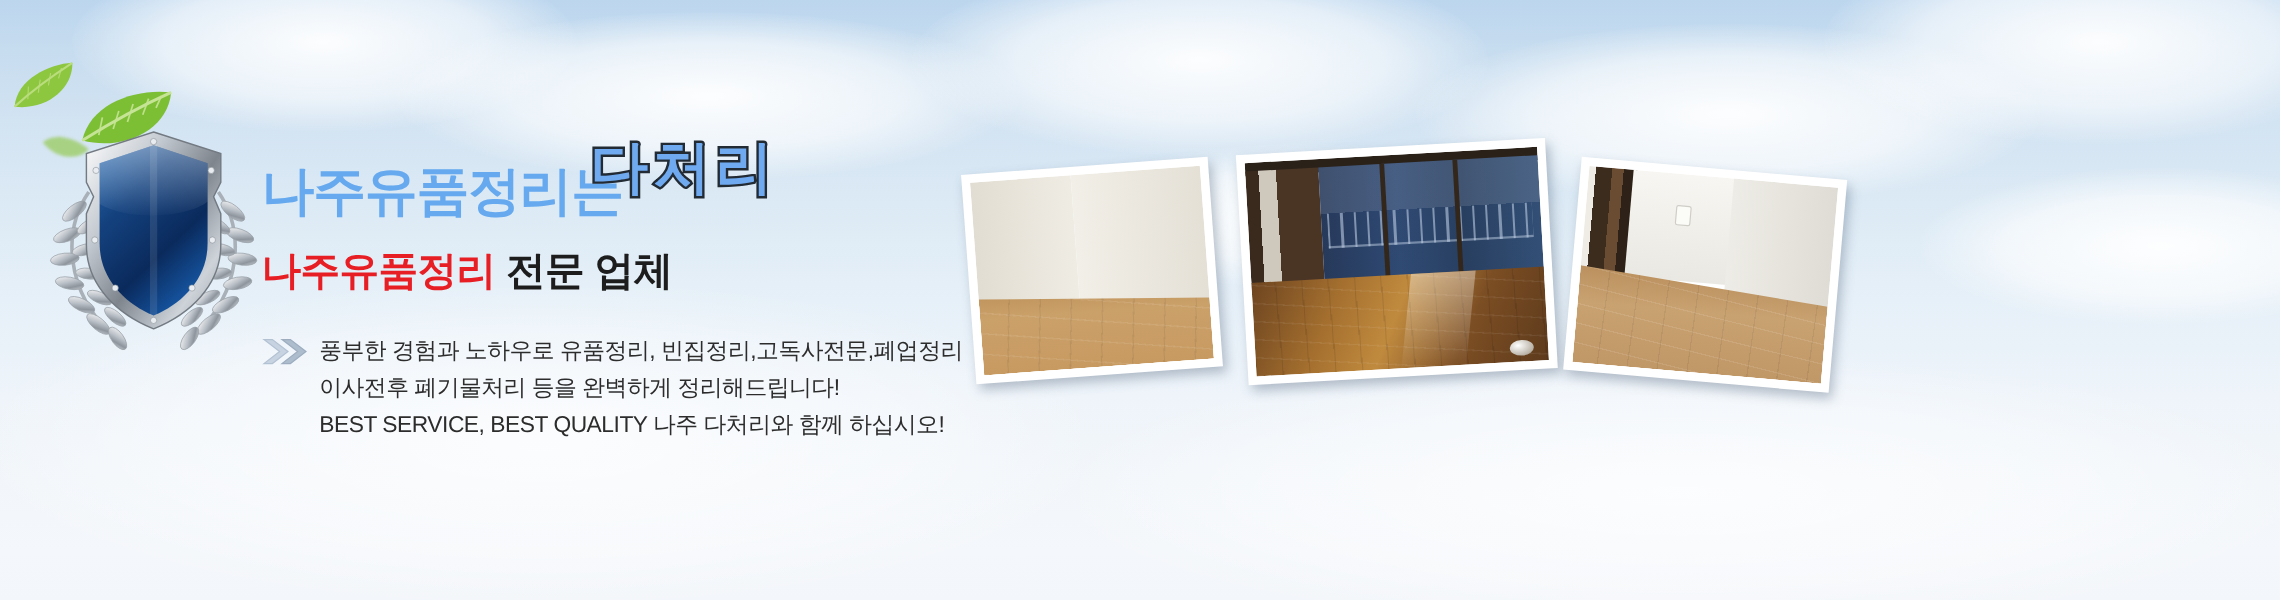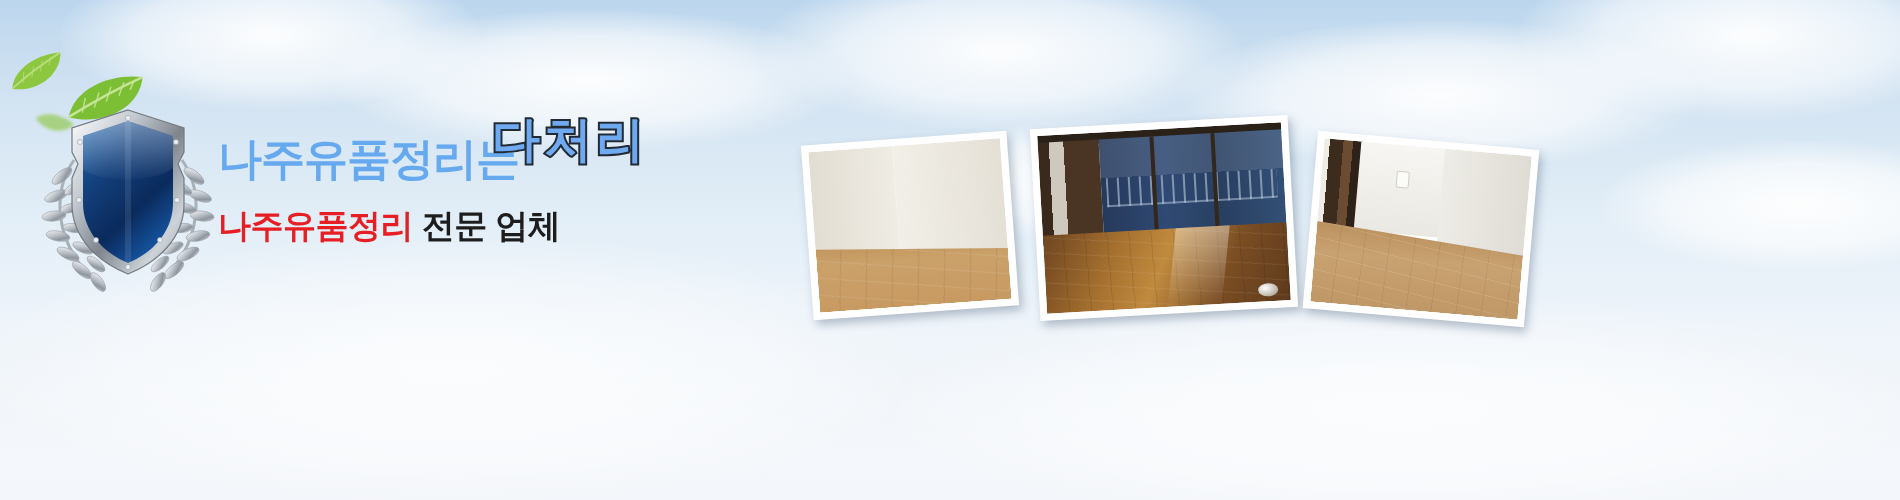--- a/index.html
+++ b/index.html
@@ -322,20 +322,29 @@
 
     <div class="headline">
       <span class="lead">나주유품정리는</span>
       <span class="brand">다처리</span>
     </div>
 
     <div class="subline">
       <span class="red">나주유품정리</span><span class="dark"> 전문 업체</span>
     </div>
 
+    <div class="bullets">
+      <svg class="chev" viewBox="0 0 40 24" aria-hidden="true">
+        <path d="M2 2 L15 12 L2 22 L9 22 L22 12 L9 2 Z" fill="#c7d3e0" stroke="#b3c2d3" stroke-width="1"></path>
+        <path d="M17 2 L30 12 L17 22 L24 22 L37 12 L24 2 Z" fill="#aebdcd" stroke="#9dadbf" stroke-width="1"></path>
+      </svg>
+      <p>풍부한 경험과 노하우로 유품정리, 빈집정리,고독사전문,폐업정리</p>
+      <p>이사전후 폐기물처리 등을 완벽하게 정리해드립니다!</p>
+      <p>BEST SERVICE, BEST QUALITY 나주 다처리와 함께 하십시오!</p>
+    </div>
   </div>
 
   <div class="photo" id="photo1">
     <div class="inner">
       <div class="wall-left"></div>
       <div class="wall-right"></div>
       <div class="floor"></div>
     </div>
   </div>
 

